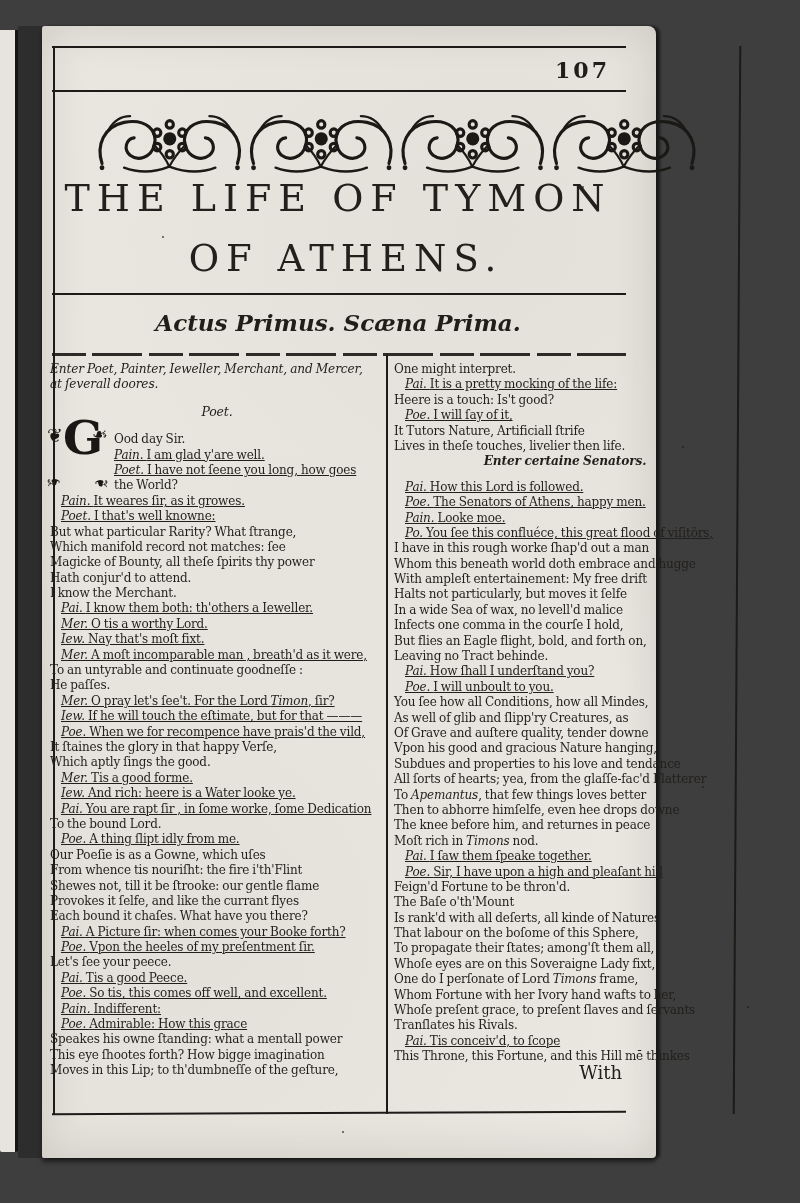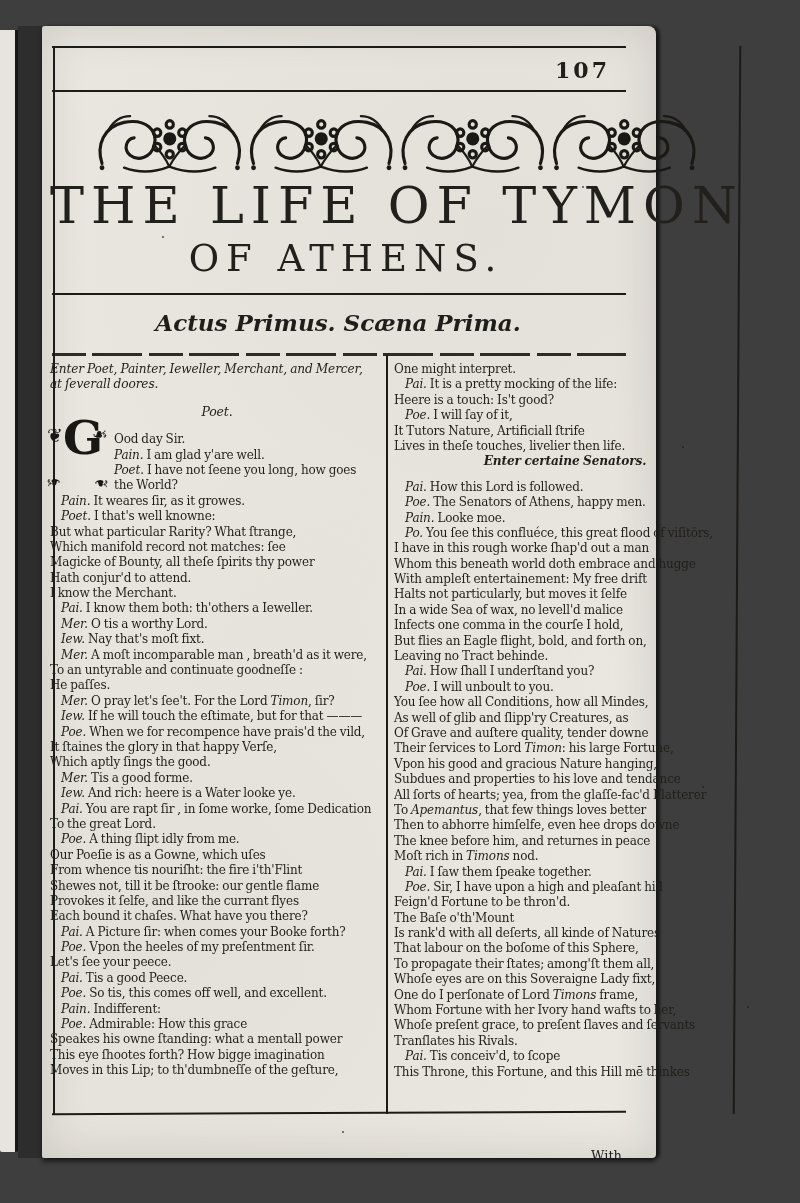--- a/index.html
+++ b/index.html
@@ -51,38 +51,38 @@
 
   #page-number{
     position:absolute;top:31px;right:46px;
     font-size:22px;letter-spacing:3px;font-weight:bold;color:#201e1a;
   }
 
   #ornament{position:absolute;left:52px;top:84px;width:606px;height:68px;}
 
   #title-line1{
     position:absolute;top:150px;left:8px;right:30px;text-align:center;
-    font-size:51px;letter-spacing:7px;color:#22201c;white-space:nowrap;
+    font-size:38px;letter-spacing:7px;color:#22201c;white-space:nowrap;
   }
   #title-line2{
     position:absolute;top:211px;left:24px;right:30px;text-align:center;
     font-size:37px;letter-spacing:7px;color:#22201c;
   }
   #act-heading{
     position:absolute;top:283px;left:8px;right:30px;text-align:center;
     font-style:italic;font-weight:bold;font-size:23px;color:#201e1a;
   }
 
   .col{position:absolute;top:336px;font-size:12px;line-height:15.4px;
        letter-spacing:-0.15px;word-spacing:-0.6px;color:#211f1b;}
   #col-left{left:8px;width:334px;}
   #col-right{left:352px;width:342px;}
 
   .tl{white-space:nowrap;height:15.4px;}
-  .tl.ind{padding-left:11px;}
+  .tl.ind{padding-left:11px;text-decoration:underline;}
   .tl.ctr{text-align:left;font-style:italic;}
   .it{font-style:italic;}
 
   .stage{font-size:12.2px;font-style:italic;text-align:center;}
   .speaker{
     text-align:center;font-style:italic;font-size:12.5px;
     margin-top:11px;margin-bottom:13px;
   }
   #senators-heading{
     text-align:center;font-style:italic;font-size:12.2px;font-weight:bold;
@@ -97,21 +97,21 @@
   .dropcap .g{
     position:absolute;left:13px;top:-4px;font-size:47px;font-weight:bold;color:#191714;
   }
   .dropcap .o{position:absolute;font-family:"DejaVu Sans",sans-serif;color:#191714;}
   .dropcap .o1{left:-3px;top:-6px;font-size:19px;}
   .dropcap .o2{right:0;top:-7px;font-size:19px;transform:scaleX(-1);}
   .dropcap .o3{left:-4px;bottom:-4px;font-size:18px;transform:scaleY(-1);}
   .dropcap .o4{right:-1px;bottom:-5px;font-size:18px;transform:scale(-1,-1);}
 
   #catchword{
-    position:absolute;top:1122px;right:34px;font-size:13px;color:#22201c;
+    position:absolute;top:1036px;right:34px;font-size:18px;color:#22201c;
   }
 
   .speck{position:absolute;width:2px;height:2px;border-radius:50%;background:rgba(30,28,24,0.75);}
 </style>
 </head>
 <body>
 
 <div id="scan">
 
   <div id="facing-page"></div>
@@ -196,21 +196,21 @@
             <div class="tl"><span>To an untyrable and continuate goodneſſe :</span></div>
             <div class="tl"><span>He paſſes.</span></div>
             <div class="tl ind"><span class="it">Mer. </span><span>O pray let's ſee't. For the Lord </span><span class="it">Timon</span><span>, ſir?</span></div>
             <div class="tl ind"><span class="it">Iew. </span><span>If he will touch the eſtimate, but for that ———</span></div>
             <div class="tl ind"><span class="it">Poe. </span><span>When we for recompence have prais'd the vild,</span></div>
             <div class="tl"><span>It ſtaines the glory in that happy Verſe,</span></div>
             <div class="tl"><span>Which aptly ſings the good.</span></div>
             <div class="tl ind"><span class="it">Mer. </span><span>Tis a good forme.</span></div>
             <div class="tl ind"><span class="it">Iew. </span><span>And rich: heere is a Water looke ye.</span></div>
             <div class="tl ind"><span class="it">Pai. </span><span>You are rapt ſir , in ſome worke, ſome Dedication</span></div>
-            <div class="tl"><span>To the great Lord.</span></div>
+            <div class="tl"><span>To the bound Lord.</span></div>
             <div class="tl ind"><span class="it">Poe. </span><span>A thing ſlipt idly from me.</span></div>
             <div class="tl"><span>Our Poeſie is as a Gowne, which uſes</span></div>
             <div class="tl"><span>From whence tis nouriſht: the fire i'th'Flint</span></div>
             <div class="tl"><span>Shewes not, till it be ſtrooke: our gentle flame</span></div>
             <div class="tl"><span>Provokes it ſelfe, and like the currant flyes</span></div>
             <div class="tl"><span>Each bound it chaſes. What have you there?</span></div>
             <div class="tl ind"><span class="it">Pai. </span><span>A Picture ſir: when comes your Booke forth?</span></div>
             <div class="tl ind"><span class="it">Poe. </span><span>Vpon the heeles of my preſentment ſir.</span></div>
             <div class="tl"><span>Let's ſee your peece.</span></div>
             <div class="tl ind"><span class="it">Pai. </span><span>Tis a good Peece.</span></div>
@@ -245,21 +245,20 @@
           <div class="tl"><span>Halts not particularly, but moves it ſelfe</span></div>
           <div class="tl"><span>In a wide Sea of wax, no levell'd malice</span></div>
           <div class="tl"><span>Infects one comma in the courſe I hold,</span></div>
           <div class="tl"><span>But flies an Eagle flight, bold, and forth on,</span></div>
           <div class="tl"><span>Leaving no Tract behinde.</span></div>
           <div class="tl ind"><span class="it">Pai. </span><span>How ſhall I underſtand you?</span></div>
           <div class="tl ind"><span class="it">Poe. </span><span>I will unboult to you.</span></div>
           <div class="tl"><span>You ſee how all Conditions, how all Mindes,</span></div>
           <div class="tl"><span>As well of glib and ſlipp'ry Creatures, as</span></div>
           <div class="tl"><span>Of Grave and auſtere quality, tender downe</span></div>
-          <div class="tl"><span>Their ſervices to Lord </span><span class="it">Timon</span><span>: his large Fortune,</span></div>
           <div class="tl"><span>Vpon his good and gracious Nature hanging,</span></div>
           <div class="tl"><span>Subdues and properties to his love and tendance</span></div>
           <div class="tl"><span>All ſorts of hearts; yea, from the glaſſe-fac'd Flatterer</span></div>
           <div class="tl"><span>To </span><span class="it">Apemantus</span><span>, that few things loves better</span></div>
           <div class="tl"><span>Then to abhorre himſelfe, even hee drops downe</span></div>
           <div class="tl"><span>The knee before him, and returnes in peace</span></div>
           <div class="tl"><span>Moſt rich in </span><span class="it">Timons</span><span> nod.</span></div>
           <div class="tl ind"><span class="it">Pai. </span><span>I ſaw them ſpeake together.</span></div>
           <div class="tl ind"><span class="it">Poe. </span><span>Sir, I have upon a high and pleaſant hill</span></div>
           <div class="tl"><span>Feign'd Fortune to be thron'd.</span></div>

